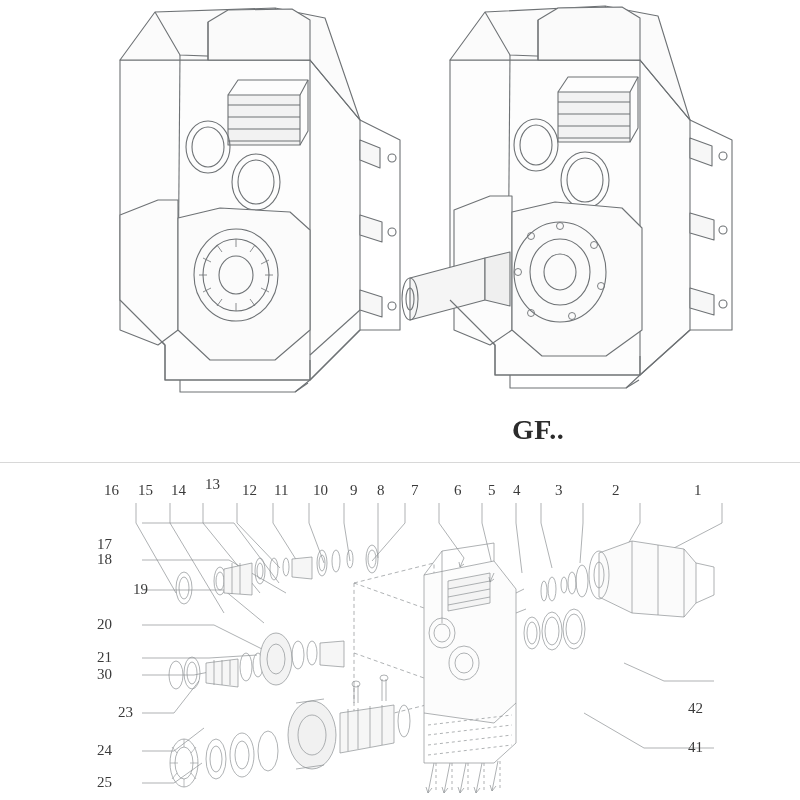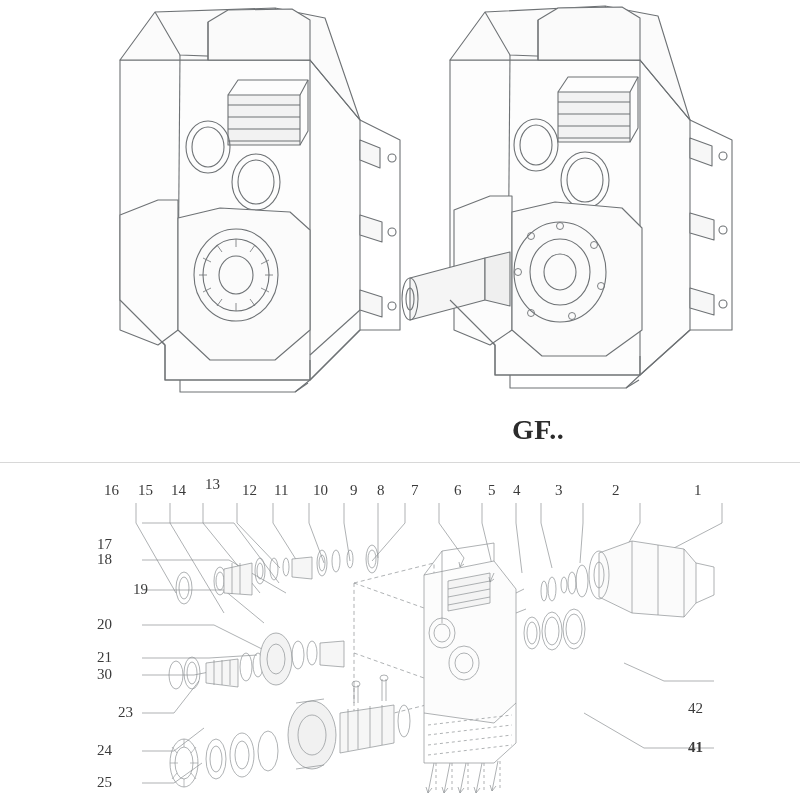--- a/index.html
+++ b/index.html
@@ -330,16 +330,16 @@
     <div class="num" style="left:97px;top:88px;">18</div>
     <div class="num" style="left:97px;top:118px;margin-left:36px;">19</div>
     <div class="num" style="left:97px;top:153px;">20</div>
     <div class="num" style="left:97px;top:186px;">21</div>
     <div class="num" style="left:97px;top:203px;">30</div>
     <div class="num" style="left:97px;top:241px;margin-left:21px;">23</div>
     <div class="num" style="left:97px;top:279px;">24</div>
     <div class="num" style="left:97px;top:311px;">25</div>
 
     <div class="num" style="left:688px;top:209px;margin-top:28px;">42</div>
-    <div class="num" style="left:688px;top:276px;font-weight:bold;">41</div>
+    <div class="num" style="left:688px;top:276px;">41</div>
 
   </div>
 </div>
 
 </body></html>

